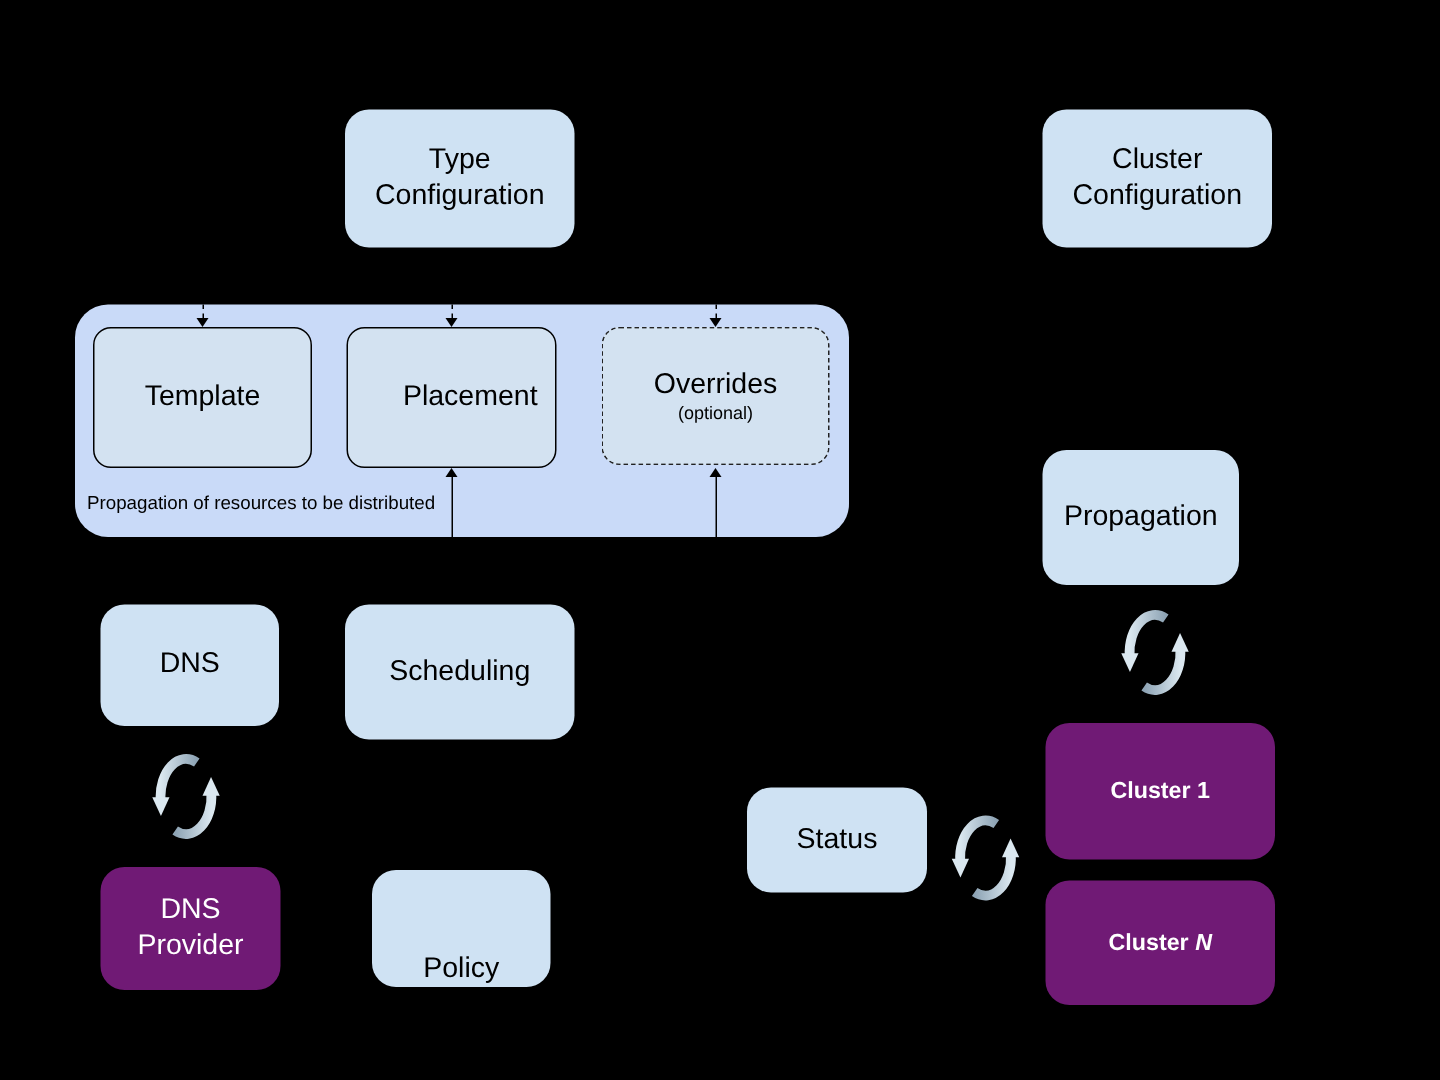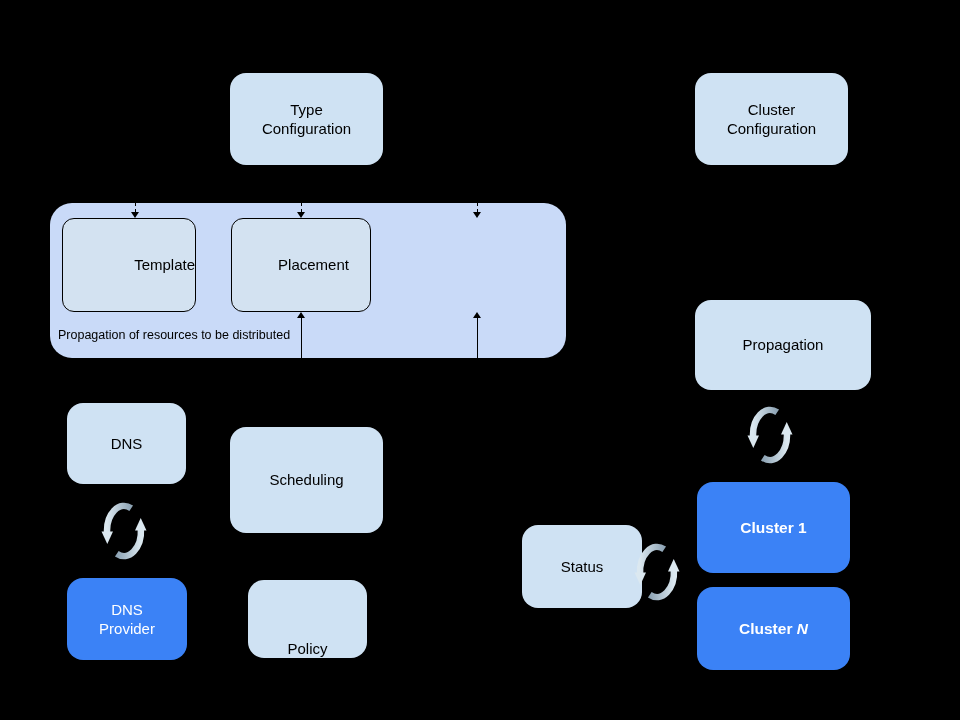--- a/index.html
+++ b/index.html
@@ -17,26 +17,26 @@
     text-align:center;
     box-sizing:border-box;
   }
   .light {
     background:#cfe2f3;
     color:#000;
     border-radius:16px;
     box-shadow:0 0 0 1px rgba(0,0,0,0.35);
   }
   .blue {
-    background:#3b82f6;
+    background:#701a75;
     color:#ffffff;
     border-radius:16px;
     justify-content:center;
   }
-  .label { font-size:15px; line-height:1.28; white-space:pre-line; }
+  .label { font-size:19px; line-height:1.28; white-space:pre-line; }
   .bold-label { font-weight:bold; font-size:15.5px; }
   .italic { font-style:italic; }
   .group {
     position:absolute;
     left:50px; top:203px; width:516px; height:155px;
     background:#c9daf8;
     border-radius:22px;
     box-sizing:border-box;
   }
   .inner {
@@ -75,28 +75,32 @@
 Configuration</div>
 </div>
 
 <div class="node light" style="left:695px;top:73px;width:153px;height:92px;">
   <div class="label">Cluster
 Configuration</div>
 </div>
 
 <div class="group">
 
-  <div class="node inner" style="left:12px;top:15px;width:134px;height:94px;align-items:flex-end;">
+  <div class="node inner" style="left:12px;top:15px;width:146px;height:94px;">
     <div class="label">Template</div>
   </div>
 
   <div class="node inner" style="left:181px;top:15px;width:140px;height:94px;padding-left:25px;">
     <div class="label">Placement</div>
   </div>
 
+  <div class="node inner dashed-box" style="left:351px;top:15px;width:152px;height:92px;">
+    <div class="label">Overrides</div>
+    <div class="sub">(optional)</div>
+  </div>
 
   <div class="caption">Propagation of resources to be distributed</div>
 
   <div class="vline-dashed" style="left:85px;top:0;height:9px;"></div>
   <div class="head-down" style="left:81px;top:9px;"></div>
 
   <div class="vline-dashed" style="left:251px;top:0;height:9px;"></div>
   <div class="head-down" style="left:247px;top:9px;"></div>
 
   <div class="vline-dashed" style="left:427px;top:0;height:9px;"></div>
@@ -106,38 +110,38 @@
   <div class="vline-solid" style="left:251px;top:115px;height:40px;"></div>
 
   <div class="head-up" style="left:423px;top:109px;"></div>
   <div class="vline-solid" style="left:427px;top:115px;height:40px;"></div>
 </div>
 
 <div class="node light" style="left:67px;top:403px;width:119px;height:81px;">
   <div class="label">DNS</div>
 </div>
 
-<div class="node light" style="left:230px;top:403px;width:153px;height:106px;margin-top:24px;">
+<div class="node light" style="left:230px;top:403px;width:153px;height:90px;">
   <div class="label">Scheduling</div>
 </div>
 
 <div class="node blue" style="left:67px;top:578px;width:120px;height:82px;">
   <div class="label">DNS
 Provider</div>
 </div>
 
 <div class="node light" style="left:248px;top:580px;width:119px;height:78px;justify-content:flex-end;">
   <div class="label">Policy</div>
 </div>
 
-<div class="node light" style="left:695px;top:300px;width:176px;height:90px;">
+<div class="node light" style="left:695px;top:300px;width:131px;height:90px;">
   <div class="label">Propagation</div>
 </div>
 
-<div class="node light" style="left:522px;top:525px;width:120px;height:83px;">
+<div class="node light" style="left:498px;top:525px;width:120px;height:70px;">
   <div class="label">Status</div>
 </div>
 
 <div class="node blue" style="left:697px;top:482px;width:153px;height:91px;">
   <div class="label bold-label">Cluster 1</div>
 </div>
 
 <div class="node blue" style="left:697px;top:587px;width:153px;height:83px;">
   <div class="label bold-label"><span>Cluster </span><span class="italic">N</span></div>
 </div>

